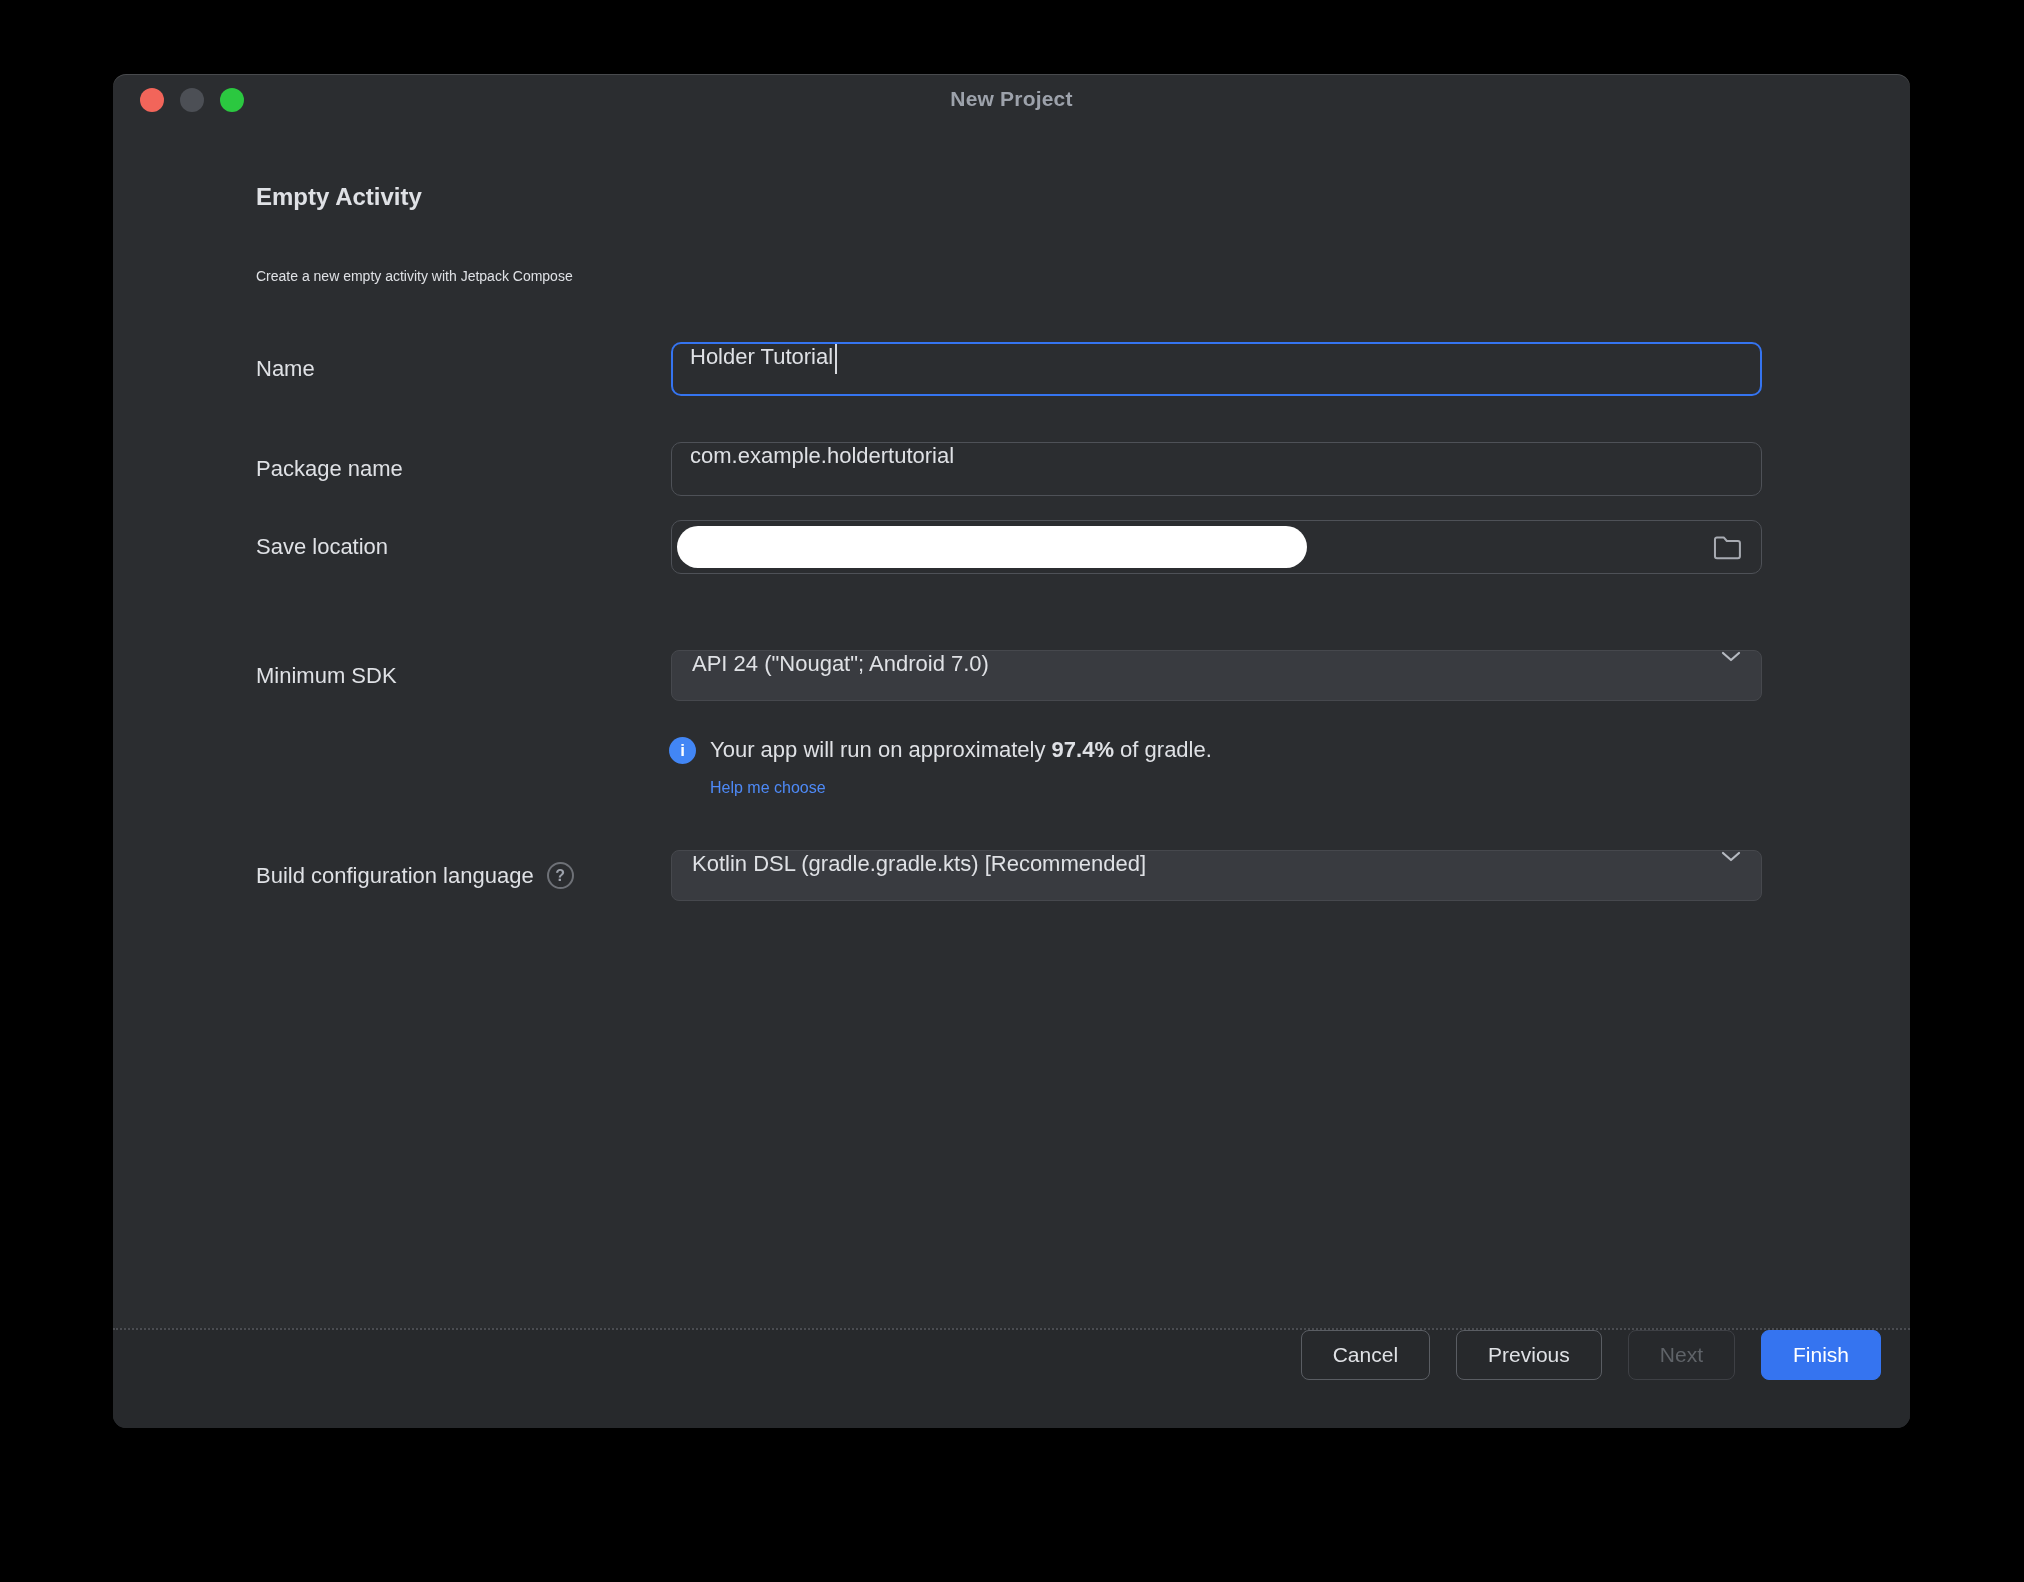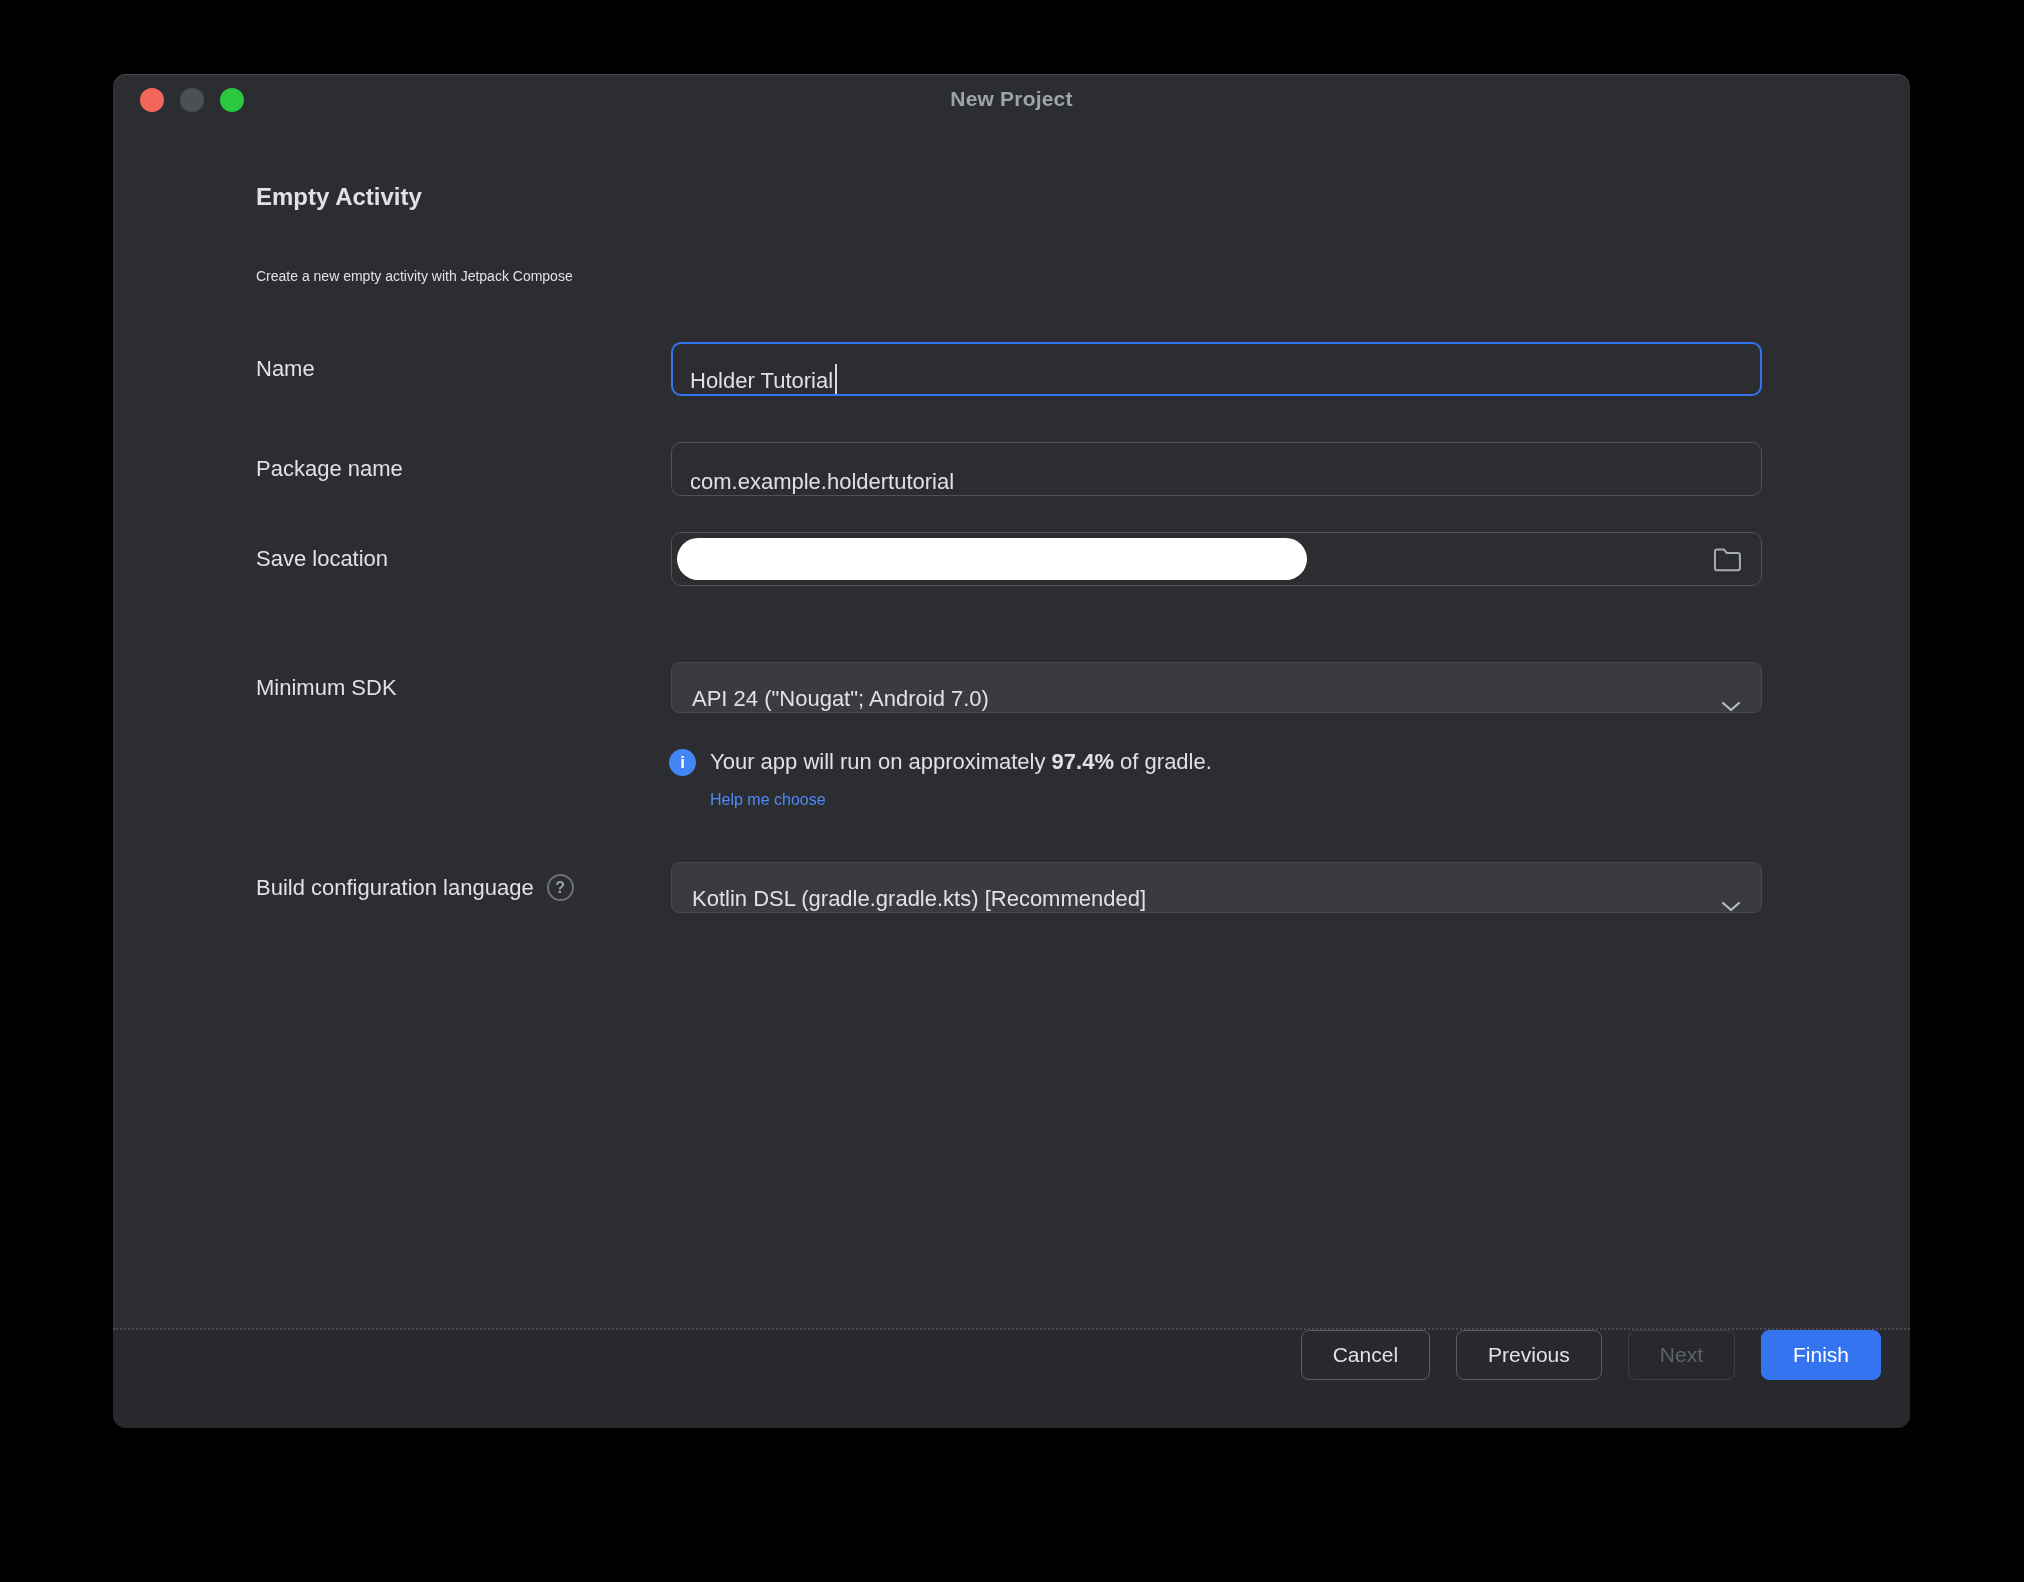--- a/index.html
+++ b/index.html
@@ -34,25 +34,25 @@
 
   
   .content{flex:1 1 auto;padding-top:46px;overflow:hidden;}
   .heading{margin-left:143px;font-size:24px;font-weight:bold;color:var(--text);line-height:29px;}
   .subtitle{margin:52px 148px 12px 143px;font-size:14px;color:var(--text);line-height:27px;font-weight:400;}
 
   .row{display:flex;align-items:center;margin:0 148px 0 143px;}
   .row .label{flex:none;width:415px;font-size:22px;color:var(--text);display:flex;align-items:center;gap:13px;}
   .row-name{margin-top:52px;}
   .row-package{margin-top:46px;}
-  .row-save{margin-top:36px;}
+  .row-save{margin-top:24px;}
   .row-sdk{margin-top:76px;}
   .row-build{margin-top:47px;}
 
-  .field{flex:1 1 auto;display:flex;align-items:flex-end;position:relative;font-size:22px;color:var(--text);}
+  .field{flex:1 1 auto;display:flex;align-items:flex-start;position:relative;font-size:22px;color:var(--text);}
   .text-input{
     height:54px;border:1px solid var(--field-border);border-radius:10px;
     padding:0 18px;background:transparent;
   }
   .text-input.focused{border:2.5px solid var(--accent);padding:0 17px;}
   .caret{display:inline-block;width:2px;height:30px;background:#D7D9DE;margin-left:2px;flex:none;}
 
   .redact-pill{
     position:absolute;left:5px;top:5px;bottom:5px;width:630px;background:#FFFFFF;border-radius:999px;
   }

